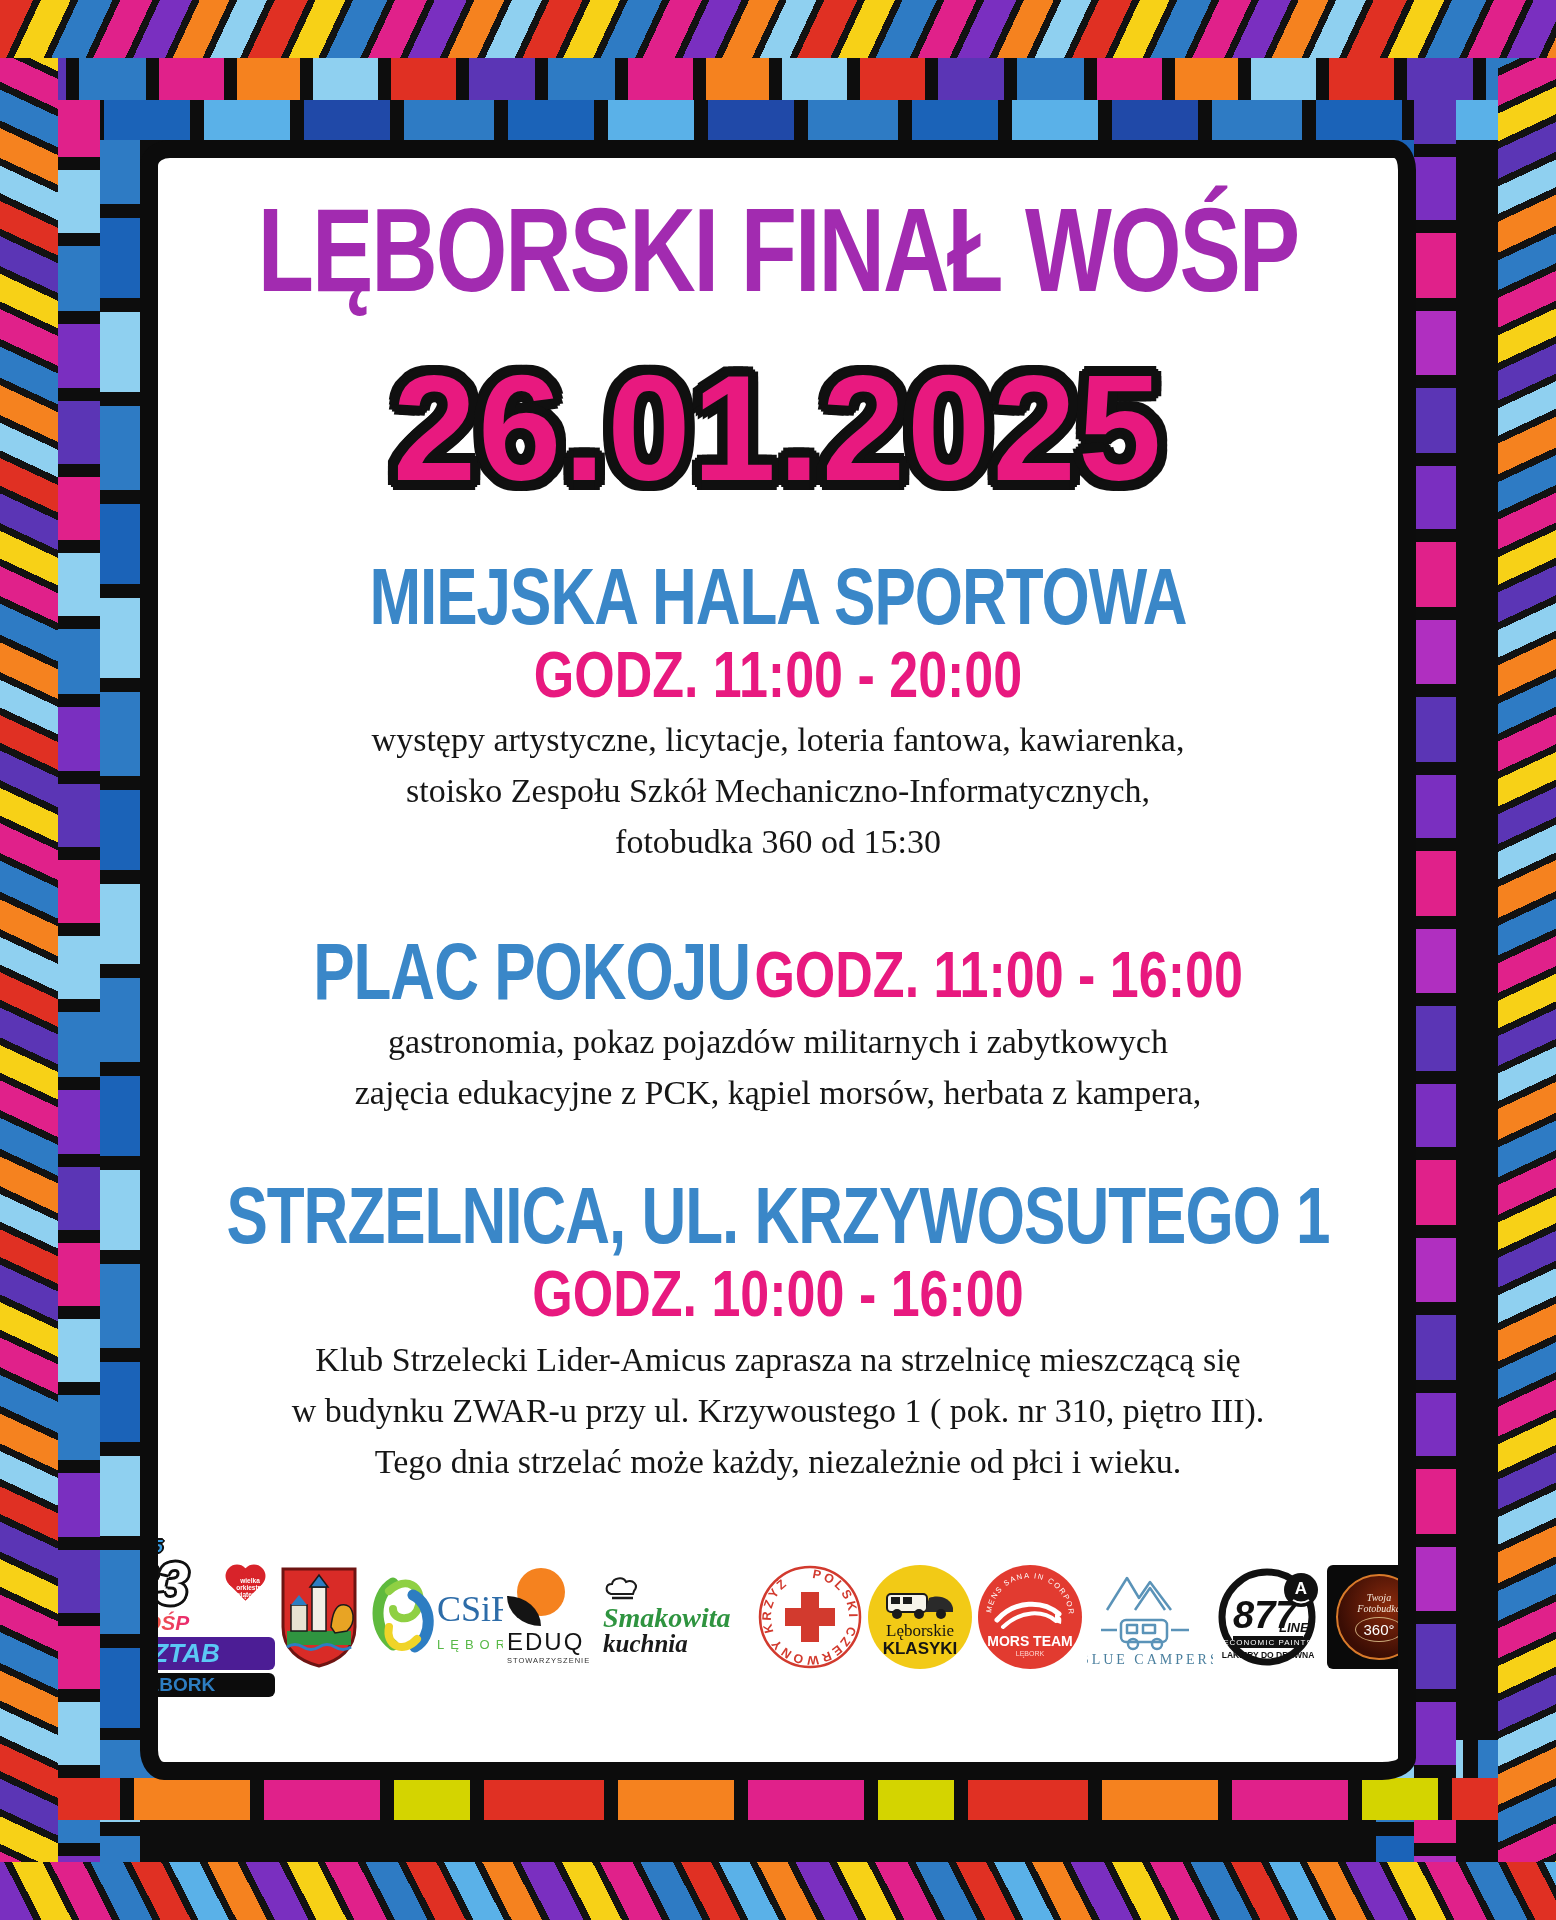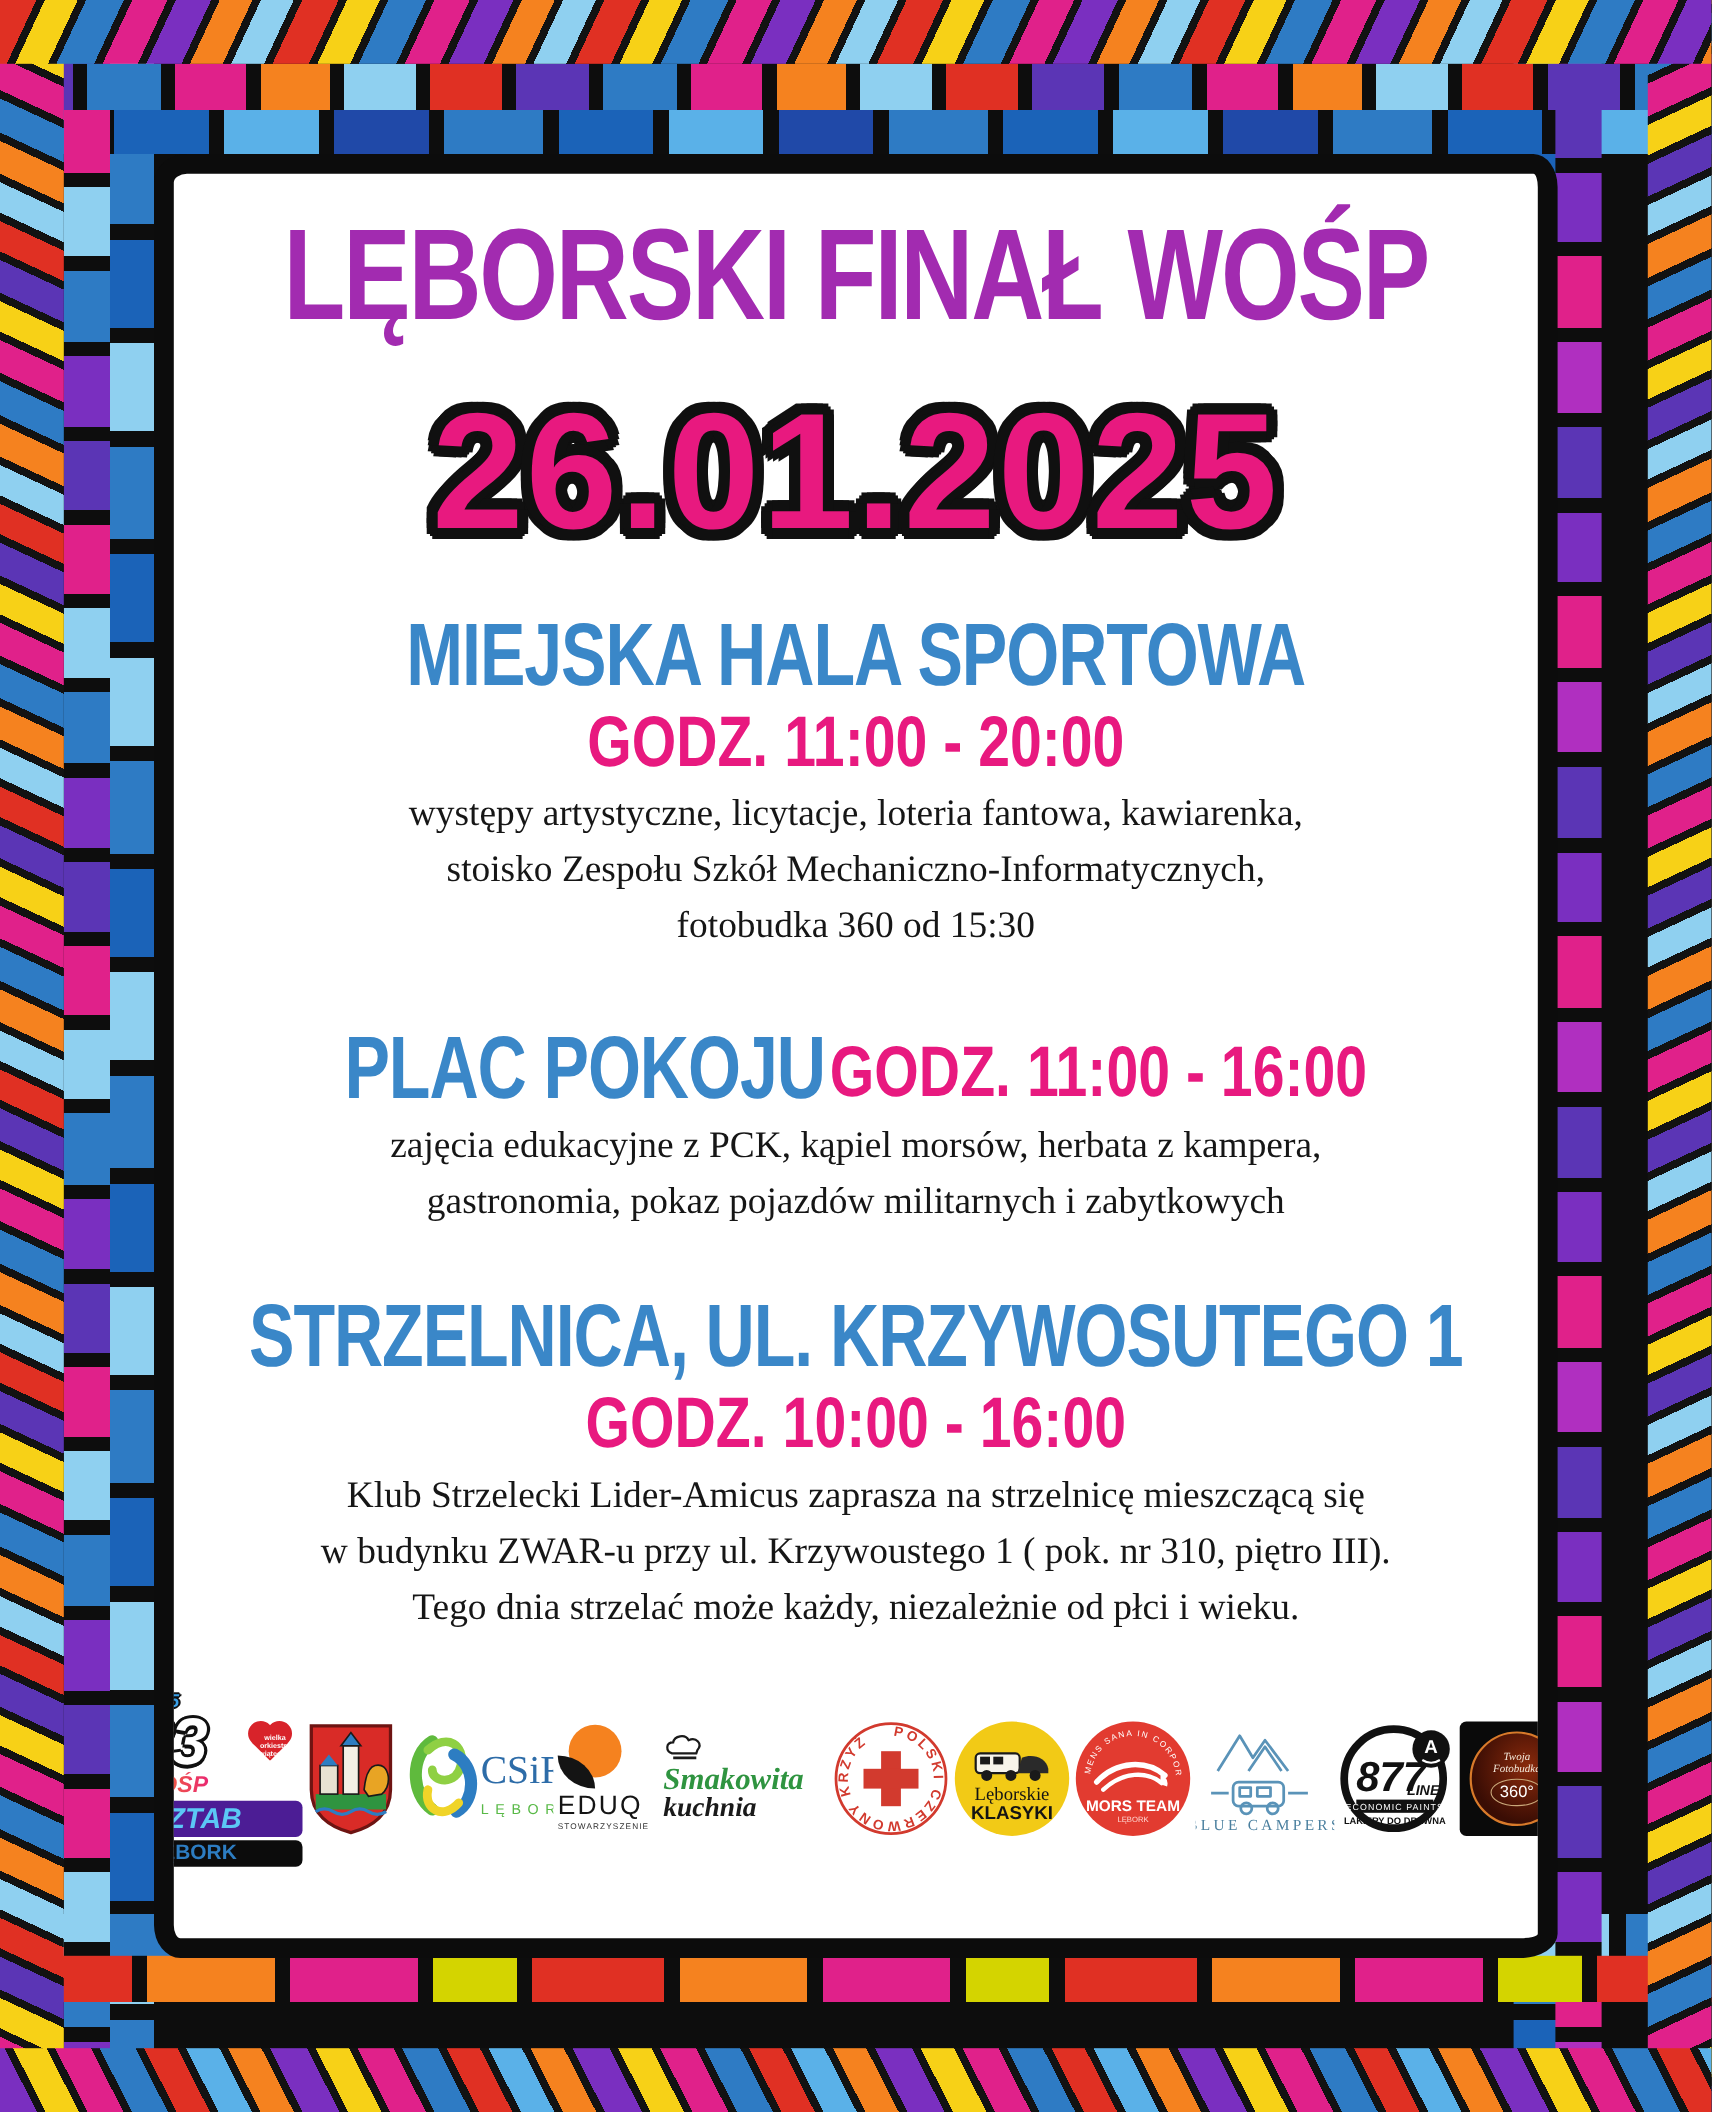--- a/index.html
+++ b/index.html
@@ -132,22 +132,22 @@
         <div>występy artystyczne, licytacje, loteria fantowa, kawiarenka,</div>
         <div>stoisko Zespołu Szkół Mechaniczno-Informatycznych,</div>
         <div>fotobudka 360 od 15:30</div>
       </div>
     </div>
 
     <div class="sect">
       <div class="venue cond">PLAC POKOJU</div>
       <div class="godz cond">GODZ. 11:00 - 16:00</div>
       <div class="body">
+        <div>gastronomia, pokaz pojazdów militarnych i zabytkowych</div>
         <div>zajęcia edukacyjne z PCK, kąpiel morsów, herbata z kampera,</div>
-        <div>gastronomia, pokaz pojazdów militarnych i zabytkowych</div>
       </div>
     </div>
 
     <div class="sect">
       <div class="venue cond">STRZELNICA, UL. KRZYWOSUTEGO 1</div>
       <div class="godz cond">GODZ. 10:00 - 16:00</div>
       <div class="body">
         <div>Klub Strzelecki Lider-Amicus zaprasza na strzelnicę mieszczącą się</div>
         <div>w budynku ZWAR-u przy ul. Krzywoustego 1 ( pok. nr 310, piętro III).</div>
         <div>Tego dnia strzelać może każdy, niezależnie od płci i wieku.</div>

